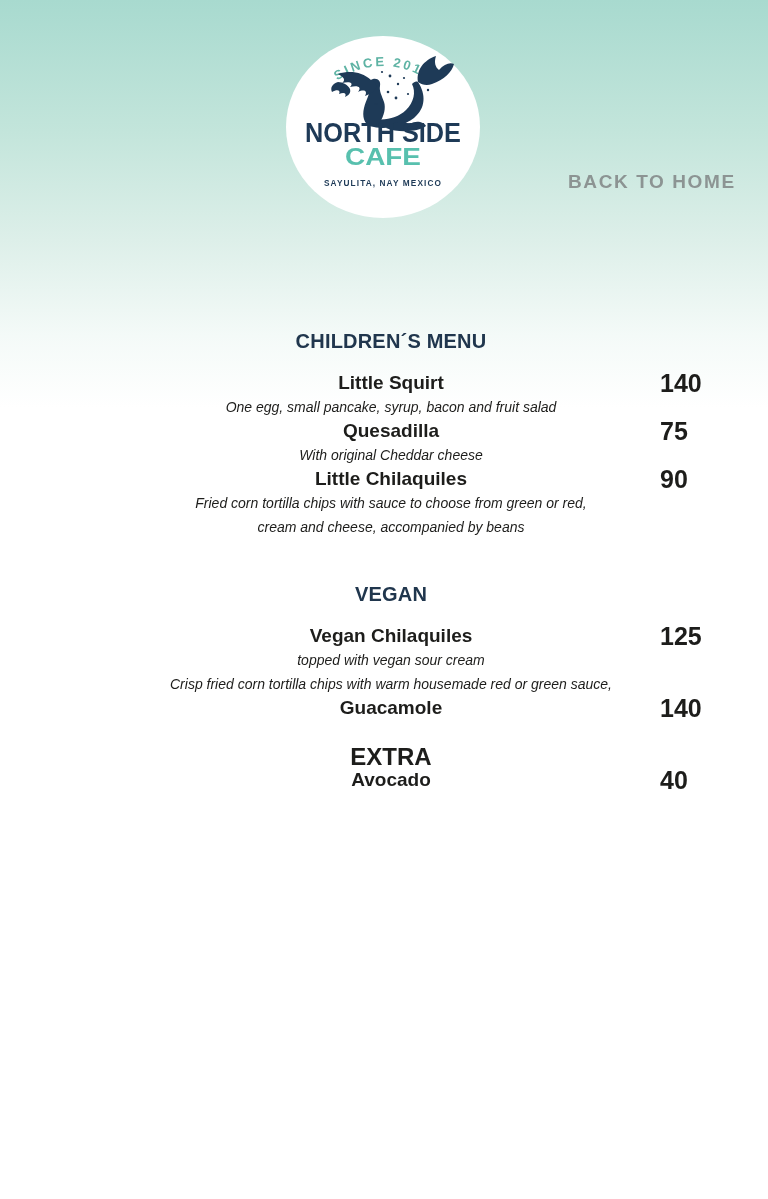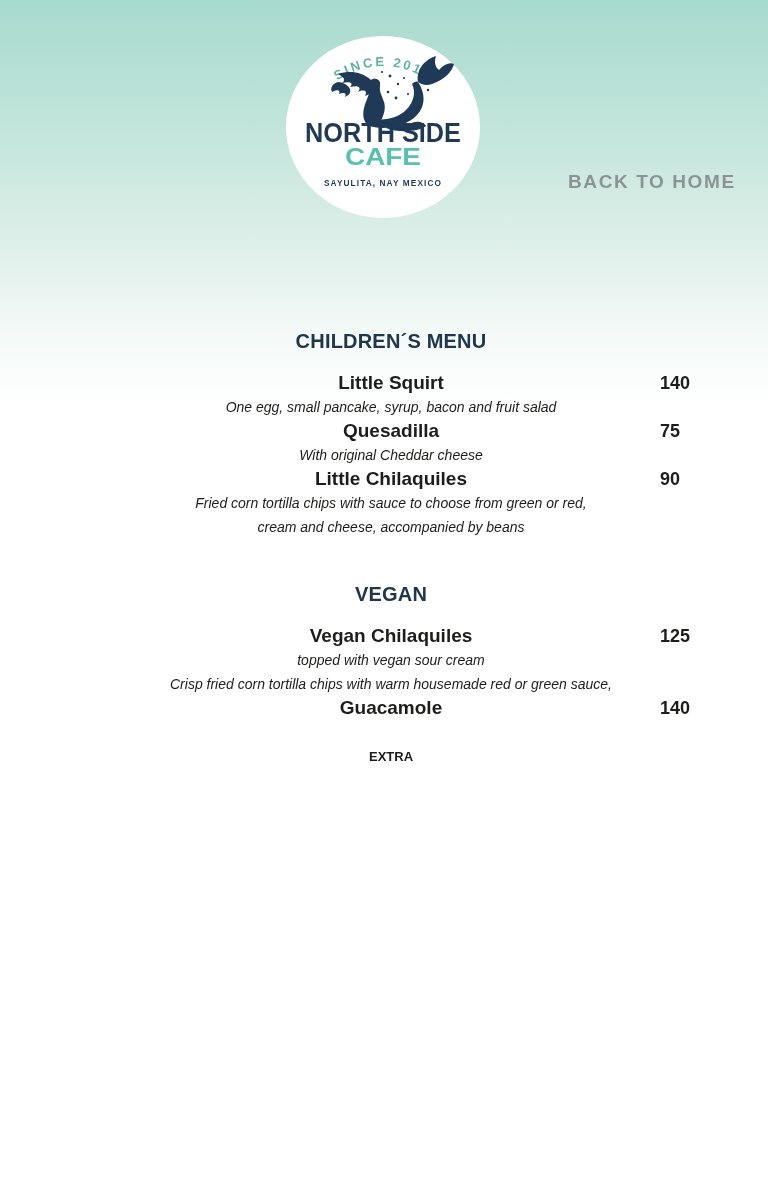--- a/index.html
+++ b/index.html
@@ -32,32 +32,32 @@
   
   .menu {
     position:absolute; left:90px; top:331px; width:602px;
     color:#1d1d1b;
     text-align:center;
   }
   .section-heading {
     font-size:20px; line-height:20px; font-weight:bold;
     color:#20364d; letter-spacing:0.2px;
   }
-  .section-heading.black { color:#1d1d1b; font-size:13px; line-height:22px; letter-spacing:0; }
+  .section-heading.black { color:#1d1d1b; font-size:24px; line-height:22px; letter-spacing:0; }
   .gap-first { margin-top:20px; }
   .gap-section { margin-top:45px; }
   .gap-extra { margin-top:26px; }
   .row { position:relative; }
   .item-name {
     font-size:19px; line-height:24px; font-weight:bold; color:#1d1d1b;
     white-space:nowrap;
   }
   .item-price {
     position:absolute; left:570px; top:0;
-    font-size:18px; line-height:24px; font-weight:bold; color:#1d1d1b;
+    font-size:25px; line-height:24px; font-weight:bold; color:#1d1d1b;
   }
   .item-desc {
     font-size:14px; line-height:24px; font-style:italic; color:#1d1d1b;
     white-space:nowrap;
   }
 </style>
 </head>
 <body>
 
 <div class="page">
@@ -139,15 +139,19 @@
     <div class="item-desc">topped with vegan sour cream</div>
     <div class="item-desc">Crisp fried corn tortilla chips with warm housemade red or green sauce,</div>
 
     <div class="row">
       <div class="item-name">Guacamole</div>
       <div class="item-price">140</div>
     </div>
 
     <div class="section-heading black gap-extra">EXTRA</div>
 
+    <div class="row">
+      <div class="item-name">Avocado</div>
+      <div class="item-price">40</div>
+    </div>
 
   </div>
 </div>
 
 </body></html>

